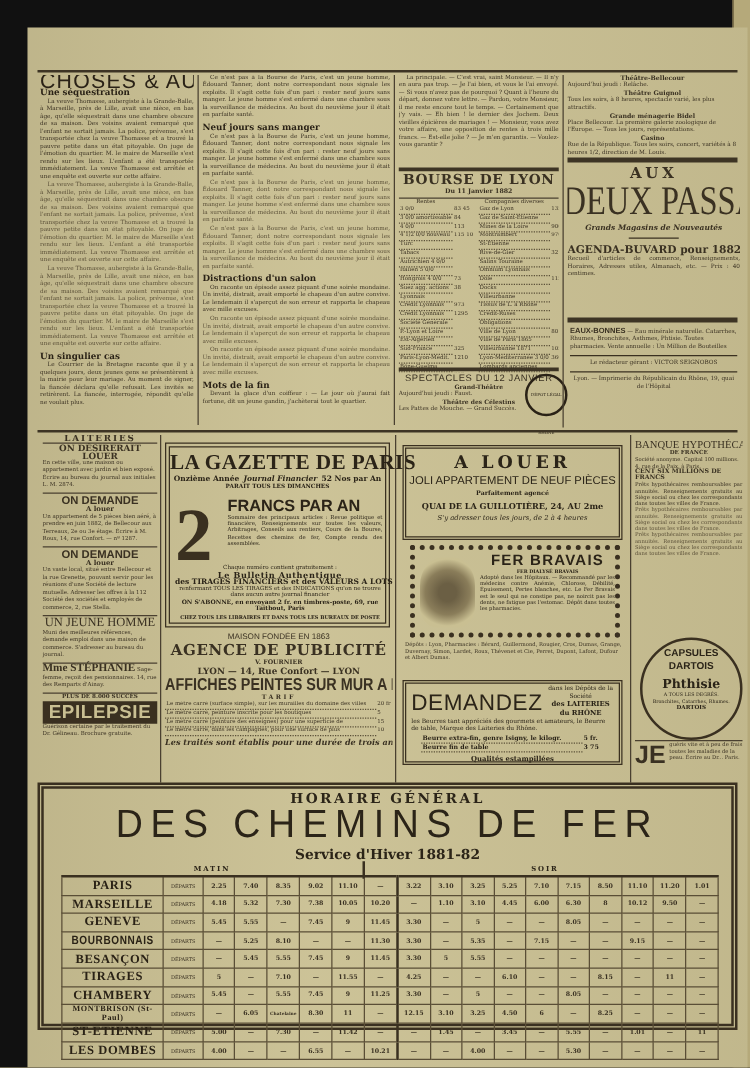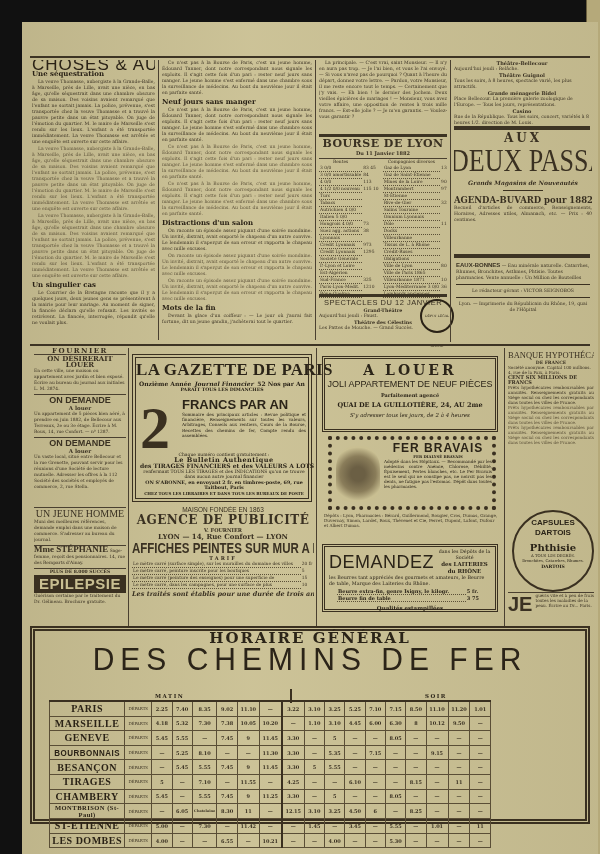--- a/index.html
+++ b/index.html
@@ -293,30 +293,30 @@
     <span>— Eau minérale naturelle. Catarrhes, Rhumes, Bronchites, Asthmes, Phtisie. Toutes pharmacies. Vente annuelle : Un Million de Bouteilles</span>
     <div style="border-top:1px solid #3a3020; margin:3px 0;"></div>
     <div class="center">Le rédacteur gérant : VICTOR SEIGNOBOS</div>
     <div style="border-top:1px solid #3a3020; margin:3px 0;"></div>
     <div class="center">Lyon. — Imprimerie du Républicain du Rhône, 19, quai de l'Hôpital</div>
   </div>
 
   <div class="hr" style="left:8px; top:322px; width:560px; height:2px;"></div>
 
   <div class="col" style="left:12px; top:326px; width:92px; height:278px; font-size:4.4px;">
-    <div class="center bold" style="font-size:7px; letter-spacing:1.5px;">FOURNIER</div>
+    <div class="center bold" style="font-size:7px; letter-spacing:1.5px;">LAITERIES</div>
     <div class="center bold" style="font-size:7px; border-top:1px solid #4a4030; padding-top:1px;">ON DÉSIRERAIT LOUER</div>
     <div>En cette ville, une maison ou appartement avec jardin et bien exposé. Écrire au bureau du journal aux initiales L. M. 2874.</div>
     <div class="center bold" style="font-family:'Liberation Sans',sans-serif; font-size:9px; line-height:10px; border-top:1px solid #4a4030; margin-top:2px;">ON DEMANDE</div>
     <div class="center bold" style="font-size:5.5px;">A louer</div>
     <div>Un appartement de 5 pièces bien aéré, à prendre en juin 1882, de Bellecour aux Terreaux, 2e ou 3e étage. Écrire à M. Roux, 14, rue Confort. — nº 1287.</div>
     <div class="center bold" style="font-family:'Liberation Sans',sans-serif; font-size:9px; line-height:10px; border-top:1px solid #4a4030; margin-top:2px;">ON DEMANDE</div>
     <div class="center bold" style="font-size:5.5px;">A louer</div>
     <div>Un vaste local, situé entre Bellecour et la rue Grenette, pouvant servir pour les réunions d'une Société de lecture mutuelle. Adresser les offres à la 112 Société des sociétés et employés de commerce, 2, rue Stella.</div>
-    <div class="center" style="font-family:'Liberation Serif',serif; font-size:10px; line-height:11px; border-top:1px solid #4a4030; margin-top:17px;">UN JEUNE HOMME</div>
+    <div class="center" style="font-family:'Liberation Serif',serif; font-size:10px; line-height:11px; border-top:1px solid #4a4030; margin-top:2px;">UN JEUNE HOMME</div>
     <div>Muni des meilleures références, demande emploi dans une maison de commerce. S'adresser au bureau du journal.</div>
     <div style="border-top:1px solid #4a4030; margin-top:2px;"></div>
     <span class="bold" style="font-family:'Liberation Serif',serif; font-size:9px;">Mme STÉPHANIE</span>
     <span>Sage-femme, reçoit des pensionnaires. 14, rue des Remparts d'Ainay.</span>
     <div class="center bold" style="font-size:4.5px; border-top:1px solid #4a4030; margin-top:2px;">PLUS DE 8.000 SUCCÈS</div>
     <div class="center" style="background:#3a3020; color:#c9bf92; font-family:'Liberation Sans',sans-serif; font-weight:bold; font-size:15px; line-height:18px; letter-spacing:0.5px;">EPILEPSIE</div>
     <div>Guérison certaine par le traitement du Dr. Gélineau. Brochure gratuite.</div>
   </div>
   <div class="vline" style="left:106px; top:326px; height:278px;"></div>
 
@@ -435,27 +435,28 @@
     <div style="padding:0 8px;">A TOUS LES DEGRÉS. Bronchites, Catarrhes, Rhumes.</div>
     <div class="bold" style="font-size:4.5px; margin-top:2px;">DARTOIS</div>
   </div>
 
   <div class="col" style="left:486px; top:570px; width:86px; height:34px; font-size:4.2px; line-height:5px; border-top:1px solid #4a4030;">
     <span style="float:left; font-family:'Liberation Sans',sans-serif; font-weight:bold; font-size:20px; line-height:22px; margin-right:3px;">JE</span>
     <span>guéris vite et à peu de frais toutes les maladies de la peau. Écrire au Dr... Paris.</span>
   </div>
 
   <div class="boxed" style="left:8px; top:604px; width:560px; height:198px; border:5px double #3a3020;">
-    <div class="center bold" style="font-size:15px; line-height:13px; letter-spacing:2px; margin-top:1px;">HORAIRE GÉNÉRAL</div>
+    <div class="center bold" style="font-size:11px; line-height:13px; letter-spacing:2px; margin-top:1px;">HORAIRE GÉNÉRAL</div>
     <div class="center" style="font-family:'Liberation Sans',sans-serif; font-size:30px; line-height:30px; letter-spacing:6px; transform:scaleY(1.05);">DES CHEMINS DE FER</div>
+    <div class="center bold" style="font-size:11px; line-height:13px; margin-top:2px;">Service d'Hiver 1881-82</div>
     <div style="position:absolute; left:120px; top:62px; font-size:5.5px; letter-spacing:1.5px; font-weight:bold;">MATIN</div>
     <div style="position:absolute; left:390px; top:62px; font-size:5.5px; letter-spacing:1.5px; font-weight:bold;">SOIR</div>
     <div style="position:absolute; left:255px; top:58px; width:2px; height:14px; background:#3a3020;"></div>
 
-    <table class="train-table" style="left:14px; top:69px; width:442px; border-top:2px solid #3a3020;">
+    <table class="train-table" style="left:14px; top:69px; width:526px; border-top:2px solid #3a3020;">
       <tbody>
           <tr>
         <td class="station">PARIS</td>
         <td class="dep">DÉPARTS</td>
         <td class="t">2.25</td>
         <td class="t">7.40</td>
         <td class="t">8.35</td>
         <td class="t">9.02</td>
         <td class="t">11.10</td>
         <td class="t" style="border-right:2px solid #3a3020;">—</td>

